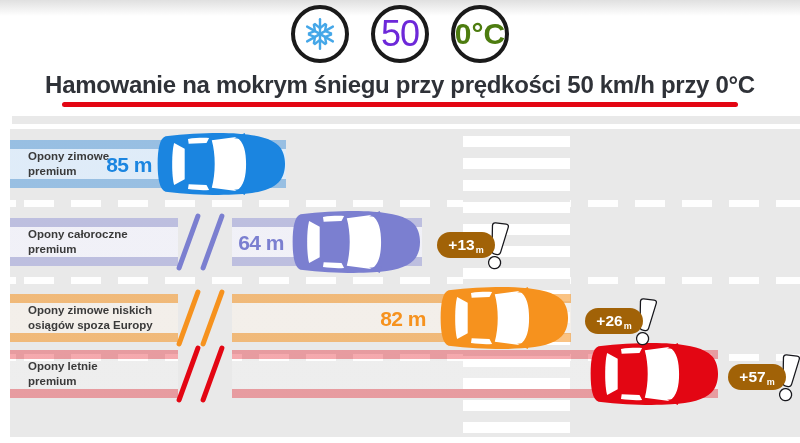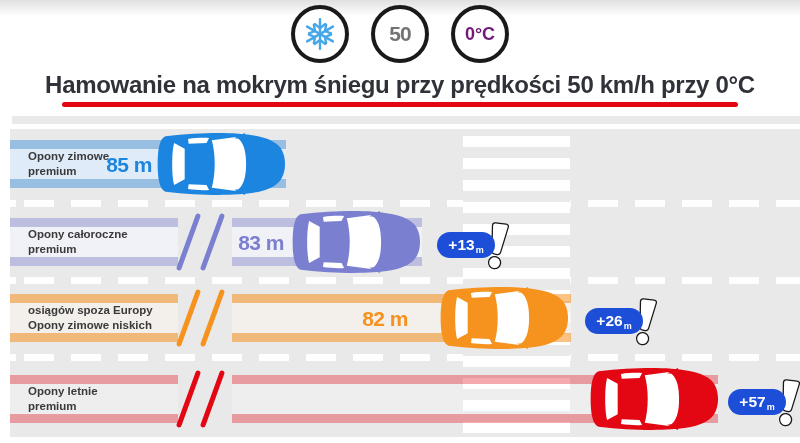--- a/index.html
+++ b/index.html
@@ -9,59 +9,59 @@
   }
   
   .top-grad{position:absolute;left:0;top:0;width:800px;height:16px;
     background:linear-gradient(180deg,#e0e0e0,#ffffff);}
   .cond-row{position:absolute;left:0;top:5px;width:800px;display:flex;
     justify-content:center;gap:22px;}
   .circle{width:50px;height:50px;border:4px solid #1a1a1a;border-radius:50%;
     background:#fff;display:flex;align-items:center;justify-content:center;}
   .circle .snow{width:36px;height:36px;}
   .snow line,.snow path{stroke:#45a7e8;stroke-width:2.7;stroke-linecap:round;fill:none;}
-  .speed-txt{font-size:21px;font-weight:700;color:#737373;letter-spacing:-1px;}
-  .temp-txt{font-size:18px;font-weight:700;color:#701a75;}
+  .speed-txt{font-size:36px;font-weight:400;color:#6d28d9;letter-spacing:-1px;}
+  .temp-txt{font-size:30px;font-weight:700;color:#4d7c0f;}
   .title-wrap{position:absolute;left:0;top:71px;width:800px;text-align:center;}
   .title-wrap h1{margin:0;font-size:24px;font-weight:800;color:#2f3238;letter-spacing:-0.3px;}
   .underline{width:676px;height:5px;background:#e30613;border-radius:3px;margin:3px auto 0;}
   
   .shoulder{position:absolute;left:12px;top:116px;width:788px;height:8px;background:#e9e9e9;}
   .edgeline{position:absolute;left:12px;top:124px;width:788px;height:5px;background:#ffffff;}
   .road{position:absolute;left:10px;top:129px;width:790px;height:308px;background:#e9e9e9;}
   .dash{position:absolute;left:0;width:790px;height:6.5px;
     background:repeating-linear-gradient(90deg,rgba(255,255,255,.95) 0 30px,rgba(255,255,255,0) 30px 47px);
     background-position-x:14px;}
   .dash.d1{top:71px}.dash.d2{top:148px}.dash.d3{top:225px}
   .crosswalk{position:absolute;left:453px;top:0;width:107px;height:100%;
     background:repeating-linear-gradient(180deg,#e9e9e9 0 7px,#ffffff 7px 18px,#e9e9e9 18px 22px);}
   
   .row{position:absolute;left:0;width:800px;height:68px;}
-  .row.r1{top:132px}.row.r2{top:210px}.row.r3{top:286px}.row.r4{top:367px}
+  .row.r1{top:132px}.row.r2{top:210px}.row.r3{top:286px}.row.r4{top:342px}
   .bar{position:absolute;left:10px;top:8px;height:48px;z-index:4;
     background:linear-gradient(180deg,var(--stripe) 0 9px,var(--mid) 9px 39px,var(--stripe) 39px 48px);}
   .r1 .bar{width:276px}.r2 .bar{width:412px}.r3 .bar{width:561px}.r4 .bar{width:708px}
   .tire-label{position:absolute;left:18px;top:9px;width:135px;font-size:11.5px;
     font-weight:700;color:#3a3a3a;line-height:1.28;z-index:6;}
   .tire-label span{display:block;}
   .dist{position:absolute;top:21px;font-size:21px;font-weight:800;color:var(--c);
     text-align:right;z-index:6;letter-spacing:-0.5px;}
   .r1 .dist{left:100px;width:52px}.r2 .dist{left:232px;width:52px}
-  .r3 .dist{left:356px;width:52px}.r4 .dist{left:518px;width:62px}
+  .r3 .dist{left:374px;width:52px}.r4 .dist{left:518px;width:62px}
   .car{position:absolute;top:0;width:132px;height:64px;z-index:7;}
   .r1 .car{left:155px}.r2 .car{left:290px}.r3 .car{left:438px}.r4 .car{left:588px}
   .car .body{fill:var(--c);}
   .car .win{fill:#ffffff;}
   .break{position:absolute;left:178px;top:6px;width:54px;height:52px;background:#e9e9e9;z-index:5;}
   .slash{position:absolute;top:-4px;width:5px;height:60px;background:var(--c);
     border-radius:3px;transform:rotate(20deg);}
   .slash.s1{left:8px}.slash.s2{left:32px}
   .badge-wrap{position:absolute;top:22px;width:80px;height:30px;z-index:8;}
   .r2 .badge-wrap{left:437px}.r3 .badge-wrap{left:585px}.r4 .badge-wrap{left:728px}
-  .pill{position:absolute;left:0;top:0;width:58px;height:26px;background:#1d4ed8;
+  .pill{position:absolute;left:0;top:0;width:58px;height:26px;background:#a16207;
     border-radius:13px;display:flex;align-items:center;justify-content:center;
     color:#fff;font-weight:800;font-size:15.5px;z-index:2;}
   .pill .unit{font-size:9px;align-self:flex-end;margin-bottom:3px;margin-left:1px;}
   .excl{position:absolute;left:46px;top:-10px;width:27px;height:50px;z-index:1;}
   .excl path,.excl circle{fill:#ffffff;stroke:#17171c;stroke-width:3.4;
     stroke-linejoin:round;paint-order:stroke;}
 </style>
 </head>
 <body>
 
@@ -133,21 +133,21 @@
     <div class="bar">
       <div class="tire-label">
         <span>Opony całoroczne</span>
         <span>premium</span>
       </div>
     </div>
     <div class="break">
       <div class="slash s1"></div>
       <div class="slash s2"></div>
     </div>
-    <div class="dist">83 m</div>
+    <div class="dist">64 m</div>
     <svg class="car" viewBox="0 0 200 96">
       <path class="body" d="M16,6 C58,1 98,0 126,2 C156,4 176,9 187,20 C194,27 197,37 197,48 C197,59 194,69 187,76 C176,87 156,92 126,94 C98,96 58,95 16,90 C7,87 4,70 4,48 C4,26 7,9 16,6 Z"></path>
       <path class="win" d="M29,16 L45,25 L45,71 L29,80 C25,66 25,30 29,16 Z"></path>
       <path class="win" d="M86,12 L123,7 C135,14 138,30 138,48 C138,66 135,82 123,89 L86,84 C92,62 92,34 86,12 Z"></path>
       <path class="win" d="M50,10 C62,8.2 74,8 82,8.6 L78,16 L51,17.5 Z"></path>
       <path class="win" d="M50,86 C62,87.8 74,88 82,87.4 L78,80 L51,78.5 Z"></path>
       <path class="body" d="M120,9 L136,1 L139,11 Z"></path>
       <path class="body" d="M120,87 L136,95 L139,85 Z"></path>
     </svg>
     <div class="badge-wrap">
@@ -160,22 +160,22 @@
       <div class="pill">
         <span>+13</span>
           <span class="unit">m</span>
       </div>
     </div>
   </div>
 
   <div class="row r3" style="--c: #f6921e; --stripe: rgba(246,146,30,0.55); --mid: rgba(255,246,235,0.45);">
     <div class="bar">
       <div class="tire-label">
+        <span>Opony zimowe niskich</span>
         <span>osiągów spoza Europy</span>
-        <span>Opony zimowe niskich</span>
       </div>
     </div>
     <div class="break">
       <div class="slash s1"></div>
       <div class="slash s2"></div>
     </div>
     <div class="dist">82 m</div>
     <svg class="car" viewBox="0 0 200 96">
       <path class="body" d="M16,6 C58,1 98,0 126,2 C156,4 176,9 187,20 C194,27 197,37 197,48 C197,59 194,69 187,76 C176,87 156,92 126,94 C98,96 58,95 16,90 C7,87 4,70 4,48 C4,26 7,9 16,6 Z"></path>
       <path class="win" d="M29,16 L45,25 L45,71 L29,80 C25,66 25,30 29,16 Z"></path>

